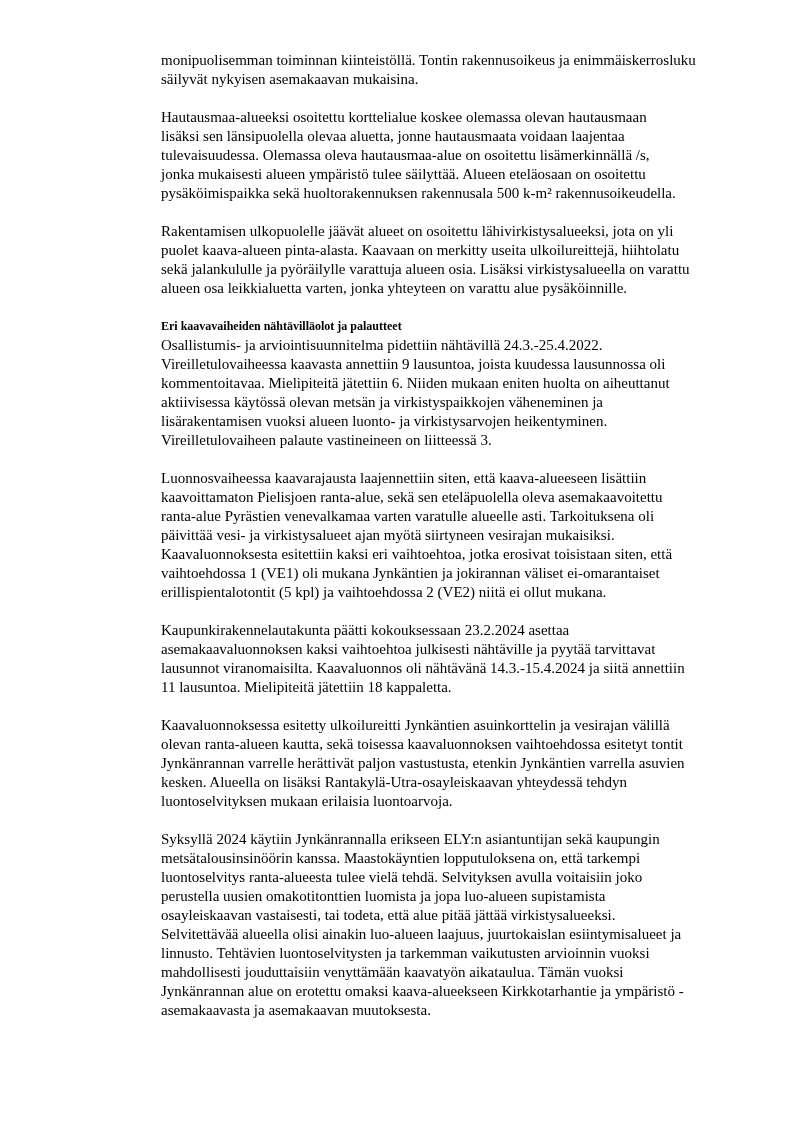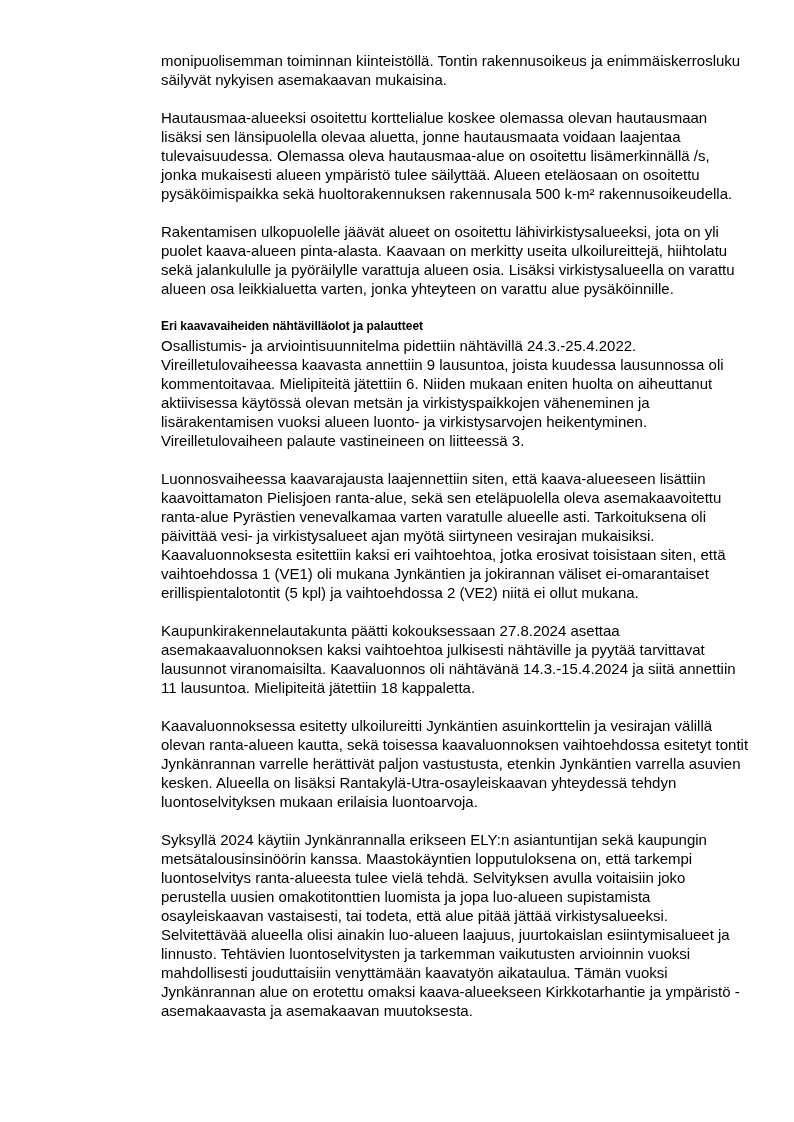--- a/index.html
+++ b/index.html
@@ -16,20 +16,21 @@
     font-family: "Liberation Sans", sans-serif;
     overflow: hidden;
   }
   .content {
     position: absolute;
     left: 161px;
     top: 51px;
     width: 606px;
     font-size: 15px;
     line-height: 19px;
+    font-family: Liberation Serif, serif;
   }
   .para {
     margin: 0 0 19px 0;
     white-space: pre-line;
   }
   .heading {
     margin: 0;
     font-size: 12px;
     line-height: 19px;
     font-weight: bold;
@@ -59,21 +60,21 @@
 aktiivisessa käytössä olevan metsän ja virkistyspaikkojen väheneminen ja
 lisärakentamisen vuoksi alueen luonto- ja virkistysarvojen heikentyminen.
 Vireilletulovaiheen palaute vastineineen on liitteessä 3.</p>
     <p class="para">Luonnosvaiheessa kaavarajausta laajennettiin siten, että kaava-alueeseen lisättiin
 kaavoittamaton Pielisjoen ranta-alue, sekä sen eteläpuolella oleva asemakaavoitettu
 ranta-alue Pyrästien venevalkamaa varten varatulle alueelle asti. Tarkoituksena oli
 päivittää vesi- ja virkistysalueet ajan myötä siirtyneen vesirajan mukaisiksi.
 Kaavaluonnoksesta esitettiin kaksi eri vaihtoehtoa, jotka erosivat toisistaan siten, että
 vaihtoehdossa 1 (VE1) oli mukana Jynkäntien ja jokirannan väliset ei-omarantaiset
 erillispientalotontit (5 kpl) ja vaihtoehdossa 2 (VE2) niitä ei ollut mukana.</p>
-    <p class="para">Kaupunkirakennelautakunta päätti kokouksessaan 27.8.2024 asettaa
+    <p class="para">Kaupunkirakennelautakunta päätti kokouksessaan 23.2.2024 asettaa
 asemakaavaluonnoksen kaksi vaihtoehtoa julkisesti nähtäville ja pyytää tarvittavat
 lausunnot viranomaisilta. Kaavaluonnos oli nähtävänä 14.3.-15.4.2024 ja siitä annettiin
 11 lausuntoa. Mielipiteitä jätettiin 18 kappaletta.</p>
     <p class="para">Kaavaluonnoksessa esitetty ulkoilureitti Jynkäntien asuinkorttelin ja vesirajan välillä
 olevan ranta-alueen kautta, sekä toisessa kaavaluonnoksen vaihtoehdossa esitetyt tontit
 Jynkänrannan varrelle herättivät paljon vastustusta, etenkin Jynkäntien varrella asuvien
 kesken. Alueella on lisäksi Rantakylä-Utra-osayleiskaavan yhteydessä tehdyn
 luontoselvityksen mukaan erilaisia luontoarvoja.</p>
     <p class="para">Syksyllä 2024 käytiin Jynkänrannalla erikseen ELY:n asiantuntijan sekä kaupungin
 metsätalousinsinöörin kanssa. Maastokäyntien lopputuloksena on, että tarkempi

